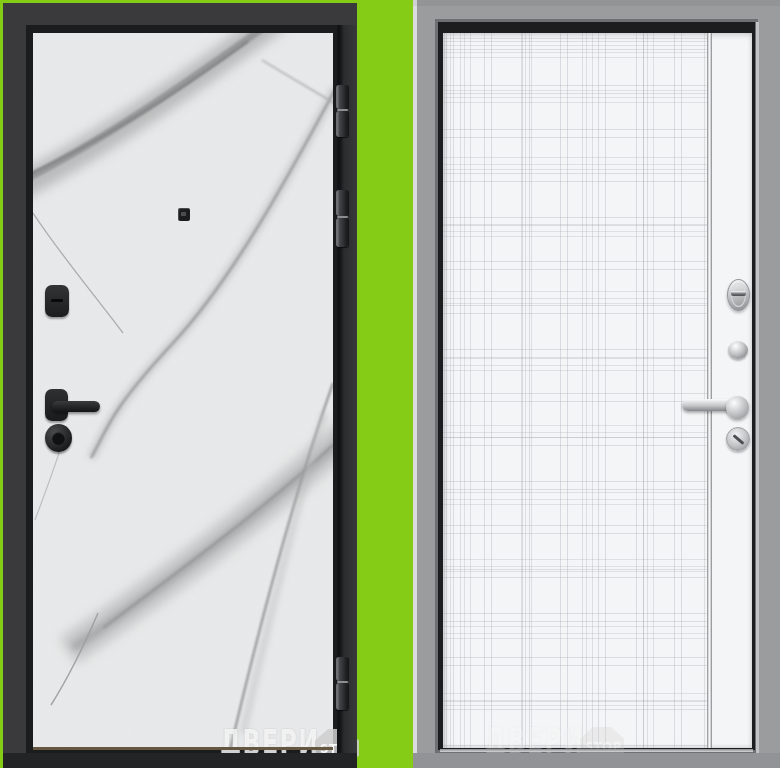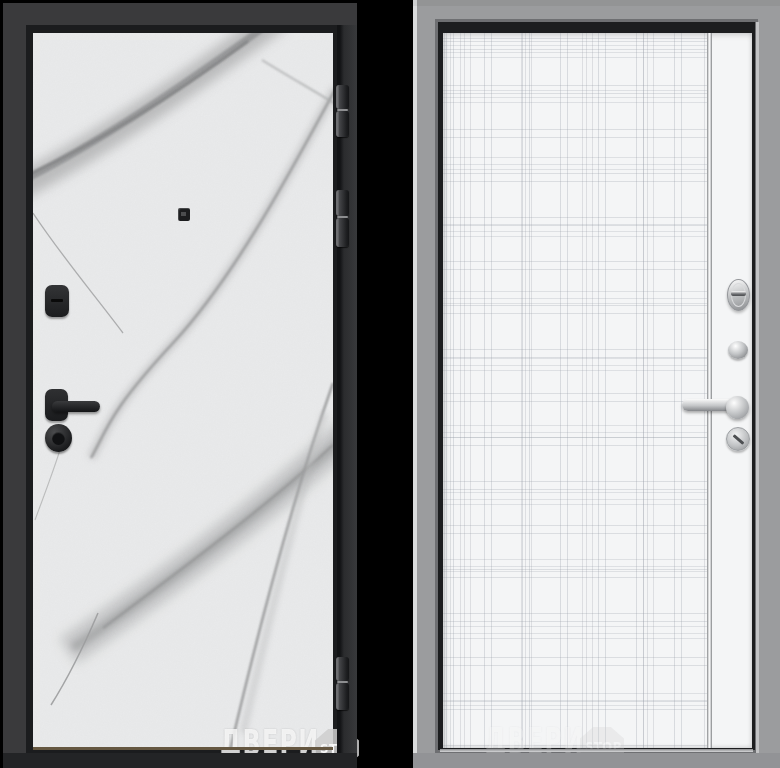--- a/index.html
+++ b/index.html
@@ -1,16 +1,16 @@
 <!DOCTYPE html>
 <html><head>
 <meta charset="utf-8">
 <style>
   html,body{margin:0;padding:0;background:#ffffff;font-family:"DejaVu Sans","Liberation Sans",sans-serif;}
-  .stage{position:relative;width:780px;height:768px;background:#000000;overflow:hidden;}
+  .stage{position:relative;width:780px;height:768px;background:#84cc16;overflow:hidden;}
   .stage *{position:absolute;box-sizing:border-box;}
 
   
   .door-left{left:3px;top:3px;width:354px;height:765px;background:#3a3a3c;}
   .dl-recess{left:23px;top:22px;width:311px;height:728px;background:#1b1c1e;}
   .dl-panel{left:30px;top:30px;width:300px;height:715px;background:#e9eaeb;
             box-shadow:inset 0 0 8px rgba(0,0,0,.28), inset 0 2px 3px rgba(0,0,0,.25);}
   .dl-panel svg{left:0;top:0;width:100%;height:100%;}
   .dl-goldline{left:30px;top:744px;width:300px;height:3px;background:#655741;}
   .dl-bottom{left:0;top:750px;width:354px;height:15px;background:#232426;}

